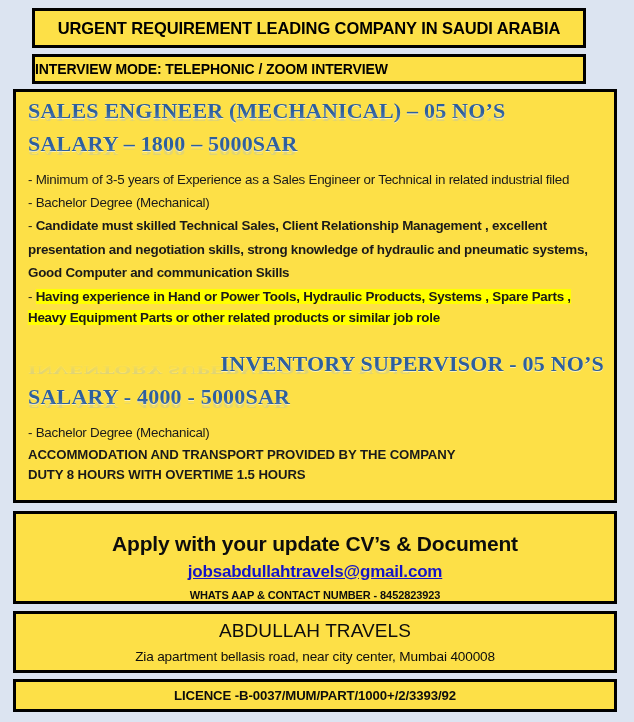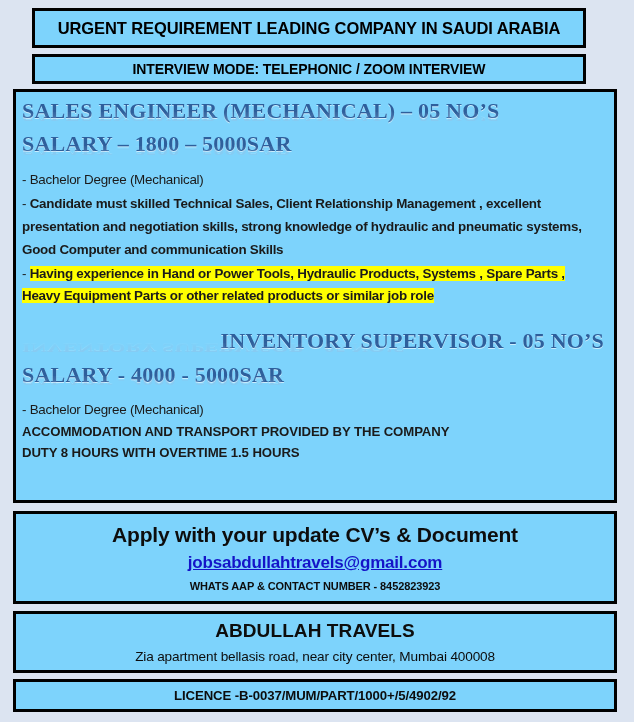--- a/index.html
+++ b/index.html
@@ -16,21 +16,21 @@
   .page {
     position: relative;
     width: 634px;
     height: 722px;
     box-sizing: border-box;
   }
 
   
   .box {
     position: absolute;
-    background: #7dd3fc;
+    background: #fde047;
     border: 3px solid #000000;
     box-sizing: border-box;
   }
 
   
   .banner-title {
     left: 32px;
     top: 8px;
     width: 554px;
     height: 40px;
@@ -45,37 +45,36 @@
     color: #000;
     white-space: nowrap;
   }
   .banner-mode {
     left: 32px;
     top: 54px;
     width: 554px;
     height: 30px;
     display: flex;
     align-items: center;
-    justify-content: center;
   }
   .banner-mode .txt {
     font-size: 14px;
     font-weight: bold;
     letter-spacing: -0.1px;
     color: #000;
     white-space: nowrap;
   }
 
   
   .main-box {
     left: 13px;
     top: 89px;
     width: 604px;
     height: 414px;
-    padding: 6px 10px 4px 4px;
+    padding: 6px 10px 4px 10px;
   }
 
   
   .jobhead {
     position: relative;
     font-family: "Liberation Serif", "DejaVu Serif", serif;
     font-weight: bold;
     font-size: 22px;
     color: #2e5f9c;
     letter-spacing: 0.2px;
@@ -131,21 +130,21 @@
 
   
   .apply-box {
     left: 13px;
     top: 511px;
     width: 604px;
     height: 93px;
     display: flex;
     flex-direction: column;
     align-items: center;
-    justify-content: center;
+    justify-content: flex-end;
   }
   .apply-head {
     font-size: 21px;
     font-weight: bold;
     color: #0d0d0d;
     letter-spacing: -0.2px;
     margin-bottom: 6px;
     white-space: nowrap;
   }
   .apply-mail {
@@ -171,21 +170,21 @@
     top: 611px;
     width: 604px;
     height: 62px;
     display: flex;
     flex-direction: column;
     align-items: center;
     justify-content: center;
   }
   .agency-name {
     font-size: 19px;
-    font-weight: bold;
+    font-weight: normal;
     color: #0d0d0d;
     letter-spacing: 0.1px;
     margin-bottom: 7px;
     white-space: nowrap;
   }
   .agency-addr {
     font-size: 13.6px;
     font-weight: normal;
     color: #0d0d0d;
     letter-spacing: -0.15px;
@@ -221,20 +220,23 @@
 
   <div class="box banner-mode">
     <span class="txt">INTERVIEW MODE: TELEPHONIC / ZOOM INTERVIEW</span>
   </div>
 
   <div class="box main-box">
 
     <div class="jobhead first" data-reflect="SALES ENGINEER (MECHANICAL) – 05 NO’S">SALES ENGINEER (MECHANICAL) – 05 NO’S</div>
     <div class="jobhead sal" data-reflect="SALARY – 2500 – 5000SAR">SALARY – 1800 – 5000SAR</div>
 
+    <p class="bul">
+      <span class="dash">- </span><span>Minimum of 3-5 years of Experience as a Sales Engineer or Technical in related industrial filed</span>
+    </p>
 
     <p class="bul">
       <span class="dash">- </span><span>Bachelor Degree (Mechanical)</span>
     </p>
 
     <p class="bul bold-para">
       <span class="dash">- </span><span>Candidate must skilled Technical Sales, Client Relationship Management , excellent presentation and negotiation skills, strong knowledge of hydraulic and pneumatic systems, Good Computer and communication Skills</span>
     </p>
 
     <p class="bul">
@@ -259,16 +261,16 @@
     <a class="apply-mail" href="#">jobsabdullahtravels@gmail.com</a>
     <div class="apply-phone">WHATS AAP &amp; CONTACT NUMBER - 8452823923</div>
   </div>
 
   <div class="box agency-box">
     <div class="agency-name">ABDULLAH TRAVELS</div>
     <div class="agency-addr">Zia apartment bellasis road, near city center, Mumbai 400008</div>
   </div>
 
   <div class="box licence-box">
-    <div class="licence-txt">LICENCE -B-0037/MUM/PART/1000+/5/4902/92</div>
+    <div class="licence-txt">LICENCE -B-0037/MUM/PART/1000+/2/3393/92</div>
   </div>
 
 </div>
 
 </body></html>

